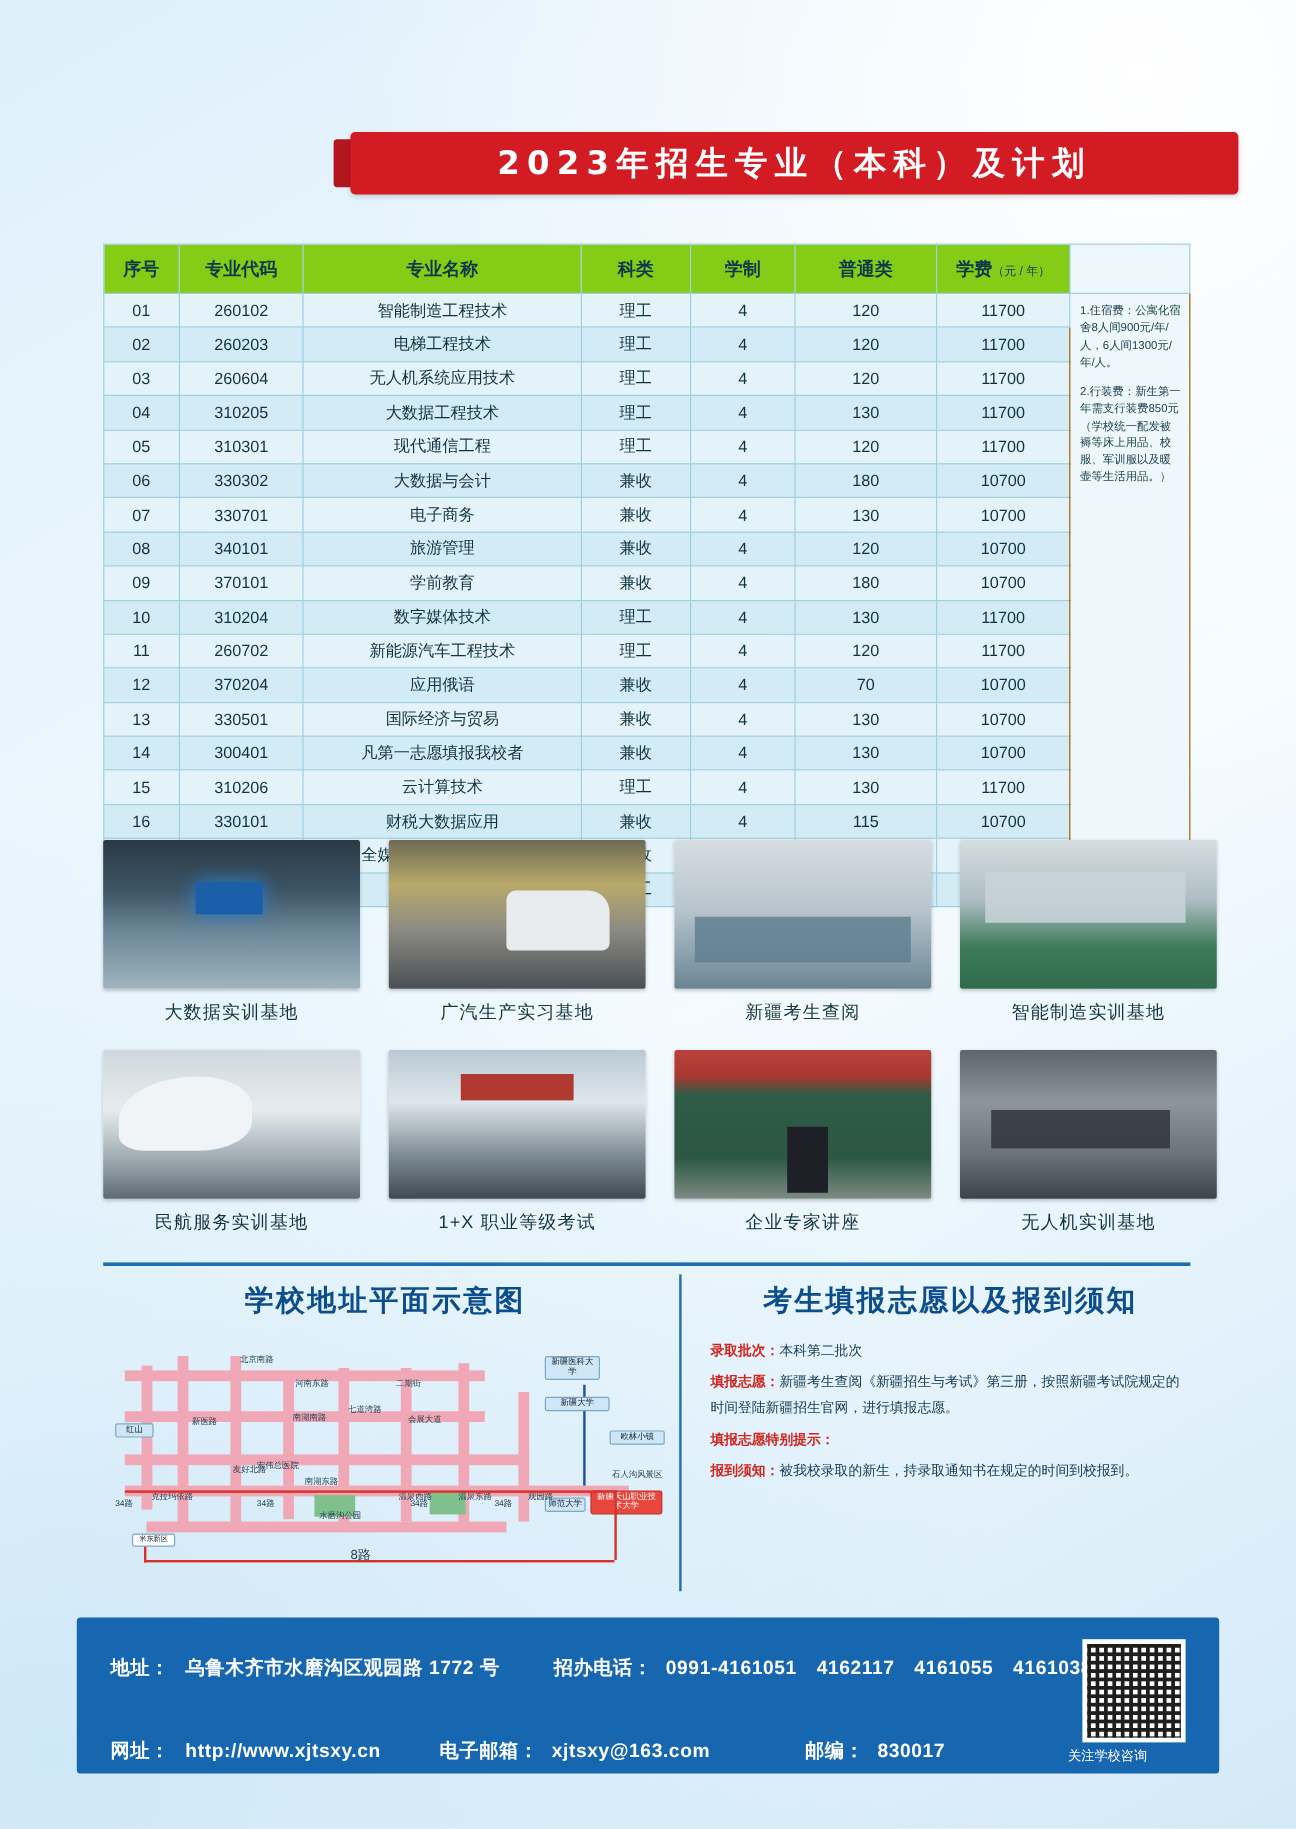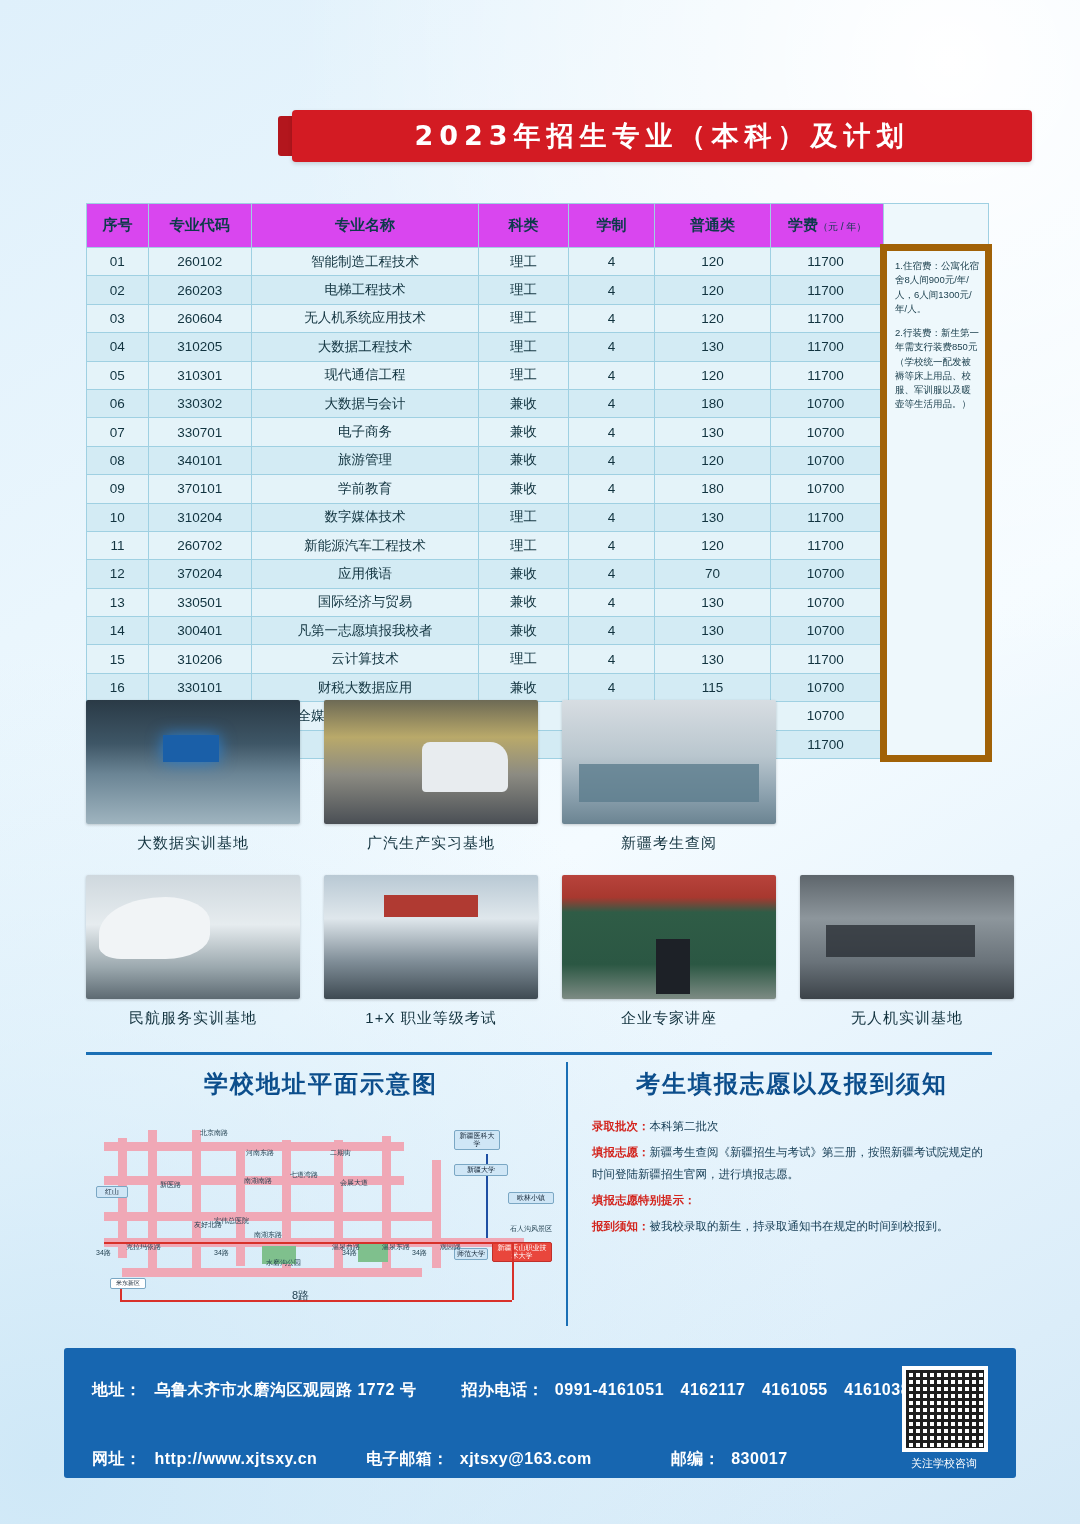--- a/index.html
+++ b/index.html
@@ -27,36 +27,36 @@
   .banner-txt{
     color:#fff;font-size:27px;font-weight:bold;letter-spacing:6px;
     font-family:"DejaVu Sans","Liberation Sans",sans-serif;
   }
 
   
   .tbl-wrap{position:absolute;left:86px;top:203px;width:906px;}
   table{border-collapse:collapse;width:906px;font-size:13px;color:#11333f;}
   th,td{border:1px solid #9fd0e2;text-align:center;}
   thead th{
-    background:#d946ef;height:38px;font-weight:bold;font-size:15px;color:#0d3a4a;
+    background:#84cc16;height:38px;font-weight:bold;font-size:15px;color:#0d3a4a;
   }
   thead th .unit{font-size:10px;font-weight:normal;}
   tbody td{height:25.4px;font-size:13.5px;}
   tbody tr:nth-child(odd) td{background:#e4f3f9;}
   tbody tr:nth-child(even) td{background:#d3ebf4;}
   .c-no{width:62px;}
   .c-code{width:104px;}
   .c-name{width:240px;text-align:center;}
   .c-kind{width:92px;}
   .c-year{width:88px;}
   .c-plan{width:120px;}
   .c-fee{width:112px;}
   .c-note{width:88px;}
   .notecell{
-    background:#eef8fc !important;border:7px solid #a16207;vertical-align:top;
+    background:#eef8fc !important;border:1px solid #a16207;vertical-align:top;
     padding:8px 6px 6px 8px;text-align:left;font-size:9.5px;line-height:1.5;color:#173c4a;
   }
   .notecell p{margin:0 0 10px 0;}
 
   
   .photos{position:absolute;left:86px;top:700px;width:906px;}
   .prow{display:flex;gap:24px;}
   .pcell{width:214px;}
   .pimg{width:214px;height:124px;border-radius:2px;overflow:hidden;position:relative;
         box-shadow:0 1px 3px rgba(0,0,0,.2);}
@@ -119,21 +119,21 @@
   .f1{left:28px;top:32px;}
   .f2{left:28px;top:78px;}
   .f-seg{display:inline-block;font-weight:bold;}
   .qr{position:absolute;right:28px;top:18px;width:86px;height:86px;background:#fff;padding:4px;box-sizing:border-box;}
   .qr-grid{width:100%;height:100%;
     background-image:
       linear-gradient(90deg,#000 50%,transparent 50%),
       linear-gradient(#000 50%,transparent 50%);
     background-size:7px 7px,7px 7px;
     background-color:#fff;opacity:.88;}
-  .qr-cap{position:absolute;right:18px;top:108px;width:108px;text-align:center;font-size:11px;}
+  .qr-cap{position:absolute;right:18px;top:108px;width:108px;font-size:11px;}
 </style>
 </head>
 <body>
 
 <div class="sheet">
 
   <div class="banner">
     <span class="banner-txt">2023年招生专业（本科）及计划</span>
   </div>
 
@@ -331,20 +331,24 @@
         <div class="pcap">大数据实训基地</div>
       </div>
       <div class="pcell">
         <div class="pimg ph2"></div>
         <div class="pcap">广汽生产实习基地</div>
       </div>
       <div class="pcell">
         <div class="pimg ph3"></div>
         <div class="pcap">新疆考生查阅</div>
       </div>
+      <div class="pcell">
+        <div class="pimg ph4"></div>
+        <div class="pcap">智能制造实训基地</div>
+      </div>
     </div>
     <div class="prow prow2">
       <div class="pcell">
         <div class="pimg ph5"></div>
         <div class="pcap">民航服务实训基地</div>
       </div>
       <div class="pcell">
         <div class="pimg ph6"></div>
         <div class="pcap">1+X 职业等级考试</div>
       </div>

